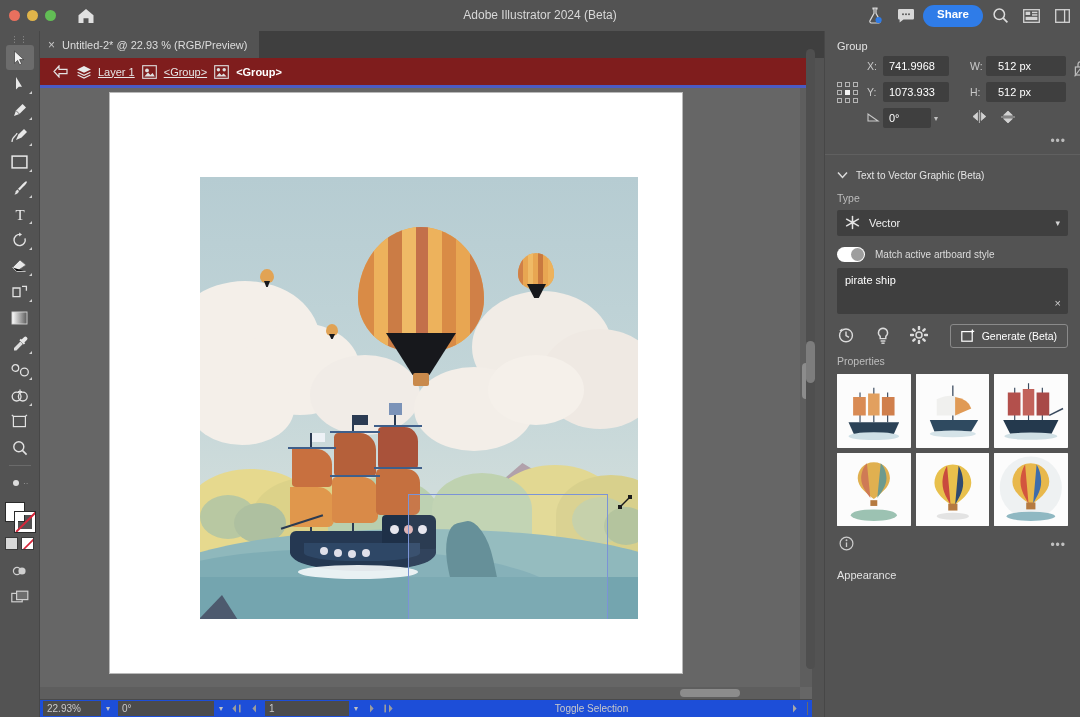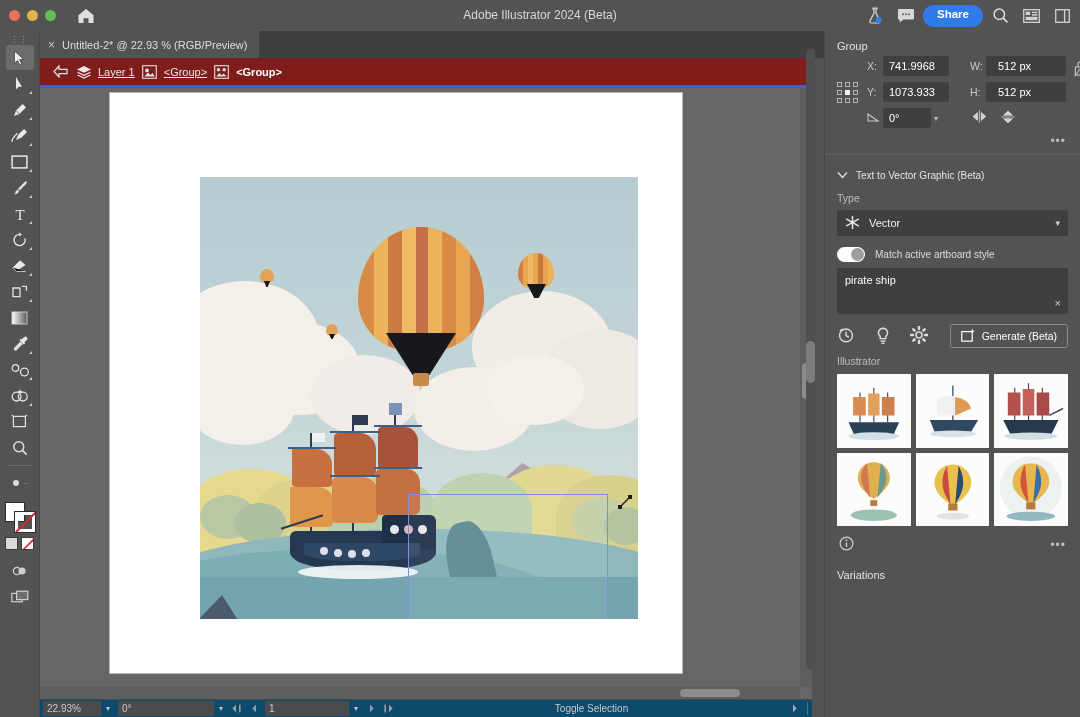--- a/index.html
+++ b/index.html
@@ -141,21 +141,21 @@
   .vscroll-c { position:absolute; right:0; top:0; width:12px; height:599px; background:#5e5e5e; }
   .vscroll-c .thumb { position:absolute; left:2px; top:275px; width:8px; height:36px;
     background:#8c8c8c; border-radius:4px; }
   .hscroll-c { position:absolute; left:0; bottom:0; height:12px; width:760px; background:#5e5e5e; }
   .hscroll-c .thumb { position:absolute; top:2px; left:640px; width:60px; height:8px;
     background:#8c8c8c; border-radius:4px; }
 
   
   .statusbar {
     position: absolute; left: 40px; bottom: 0; width: 772px; height: 18px;
-    background: #0c4a6e; display: flex; align-items: center; font-size: 10px;
+    background: #1d4ed8; display: flex; align-items: center; font-size: 10px;
     color: #c9c9c9; border-top: 1px solid #4a4a4a;
   }
   .sb-field { background:#4b4b4b; height:15px; display:flex; align-items:center;
               padding:0 4px; margin-left:3px; }
   .chev { font-size: 8px; color: #c2c2c2; margin: 0 5px; }
   .sb-sep { width:1px; height:13px; background:#6a6a6a; margin:0 4px; }
 
   
   .rpanel {
     position: absolute; right: 0; top: 31px; width: 256px; height: 686px;
@@ -791,21 +791,21 @@
         <span>
           <svg width="14" height="13" viewBox="0 0 14 13">
               <rect x="0.8" y="2.6" width="10.4" height="9.6" fill="none" stroke="#ffffff" stroke-width="1.2"></rect>
               <path d="M11.4 0.6v3.6M9.6 2.4h3.6" stroke="#ffffff" stroke-width="1.2"></path>
             </svg>
         </span>
         <span>Generate (Beta)</span>
       </div>
     </div>
 
-    <div class="plabel">Illustrator</div>
+    <div class="plabel">Properties</div>
     <div class="var-grid">
 
       <div class="thumb-c">
         <svg viewBox="0 0 64 64" width="100%" height="100%">
           <rect width="64" height="64" fill="#fcfcfc"></rect>
           <g stroke="#3a4a5e" stroke-width="1" fill="none">
               <line x1="20" y1="16" x2="20" y2="42"></line>
               <line x1="32" y1="12" x2="32" y2="42"></line>
               <line x1="44" y1="16" x2="44" y2="42"></line>
             </g>
@@ -884,16 +884,16 @@
       <span>
         <svg width="15" height="15" viewBox="0 0 15 15">
             <circle cx="7.5" cy="7.5" r="6.4" fill="none" stroke="#cdcdcd" stroke-width="1.2"></circle>
             <line x1="7.5" y1="6.4" x2="7.5" y2="11" stroke="#cdcdcd" stroke-width="1.3"></line>
             <circle cx="7.5" cy="4.2" r="0.95" fill="#cdcdcd"></circle>
           </svg>
       </span>
       <span class="dots">•••</span>
     </div>
 
-    <div class="appearance">Variations</div>
+    <div class="appearance">Appearance</div>
   </div>
 
 </div>
 
 </body></html>

